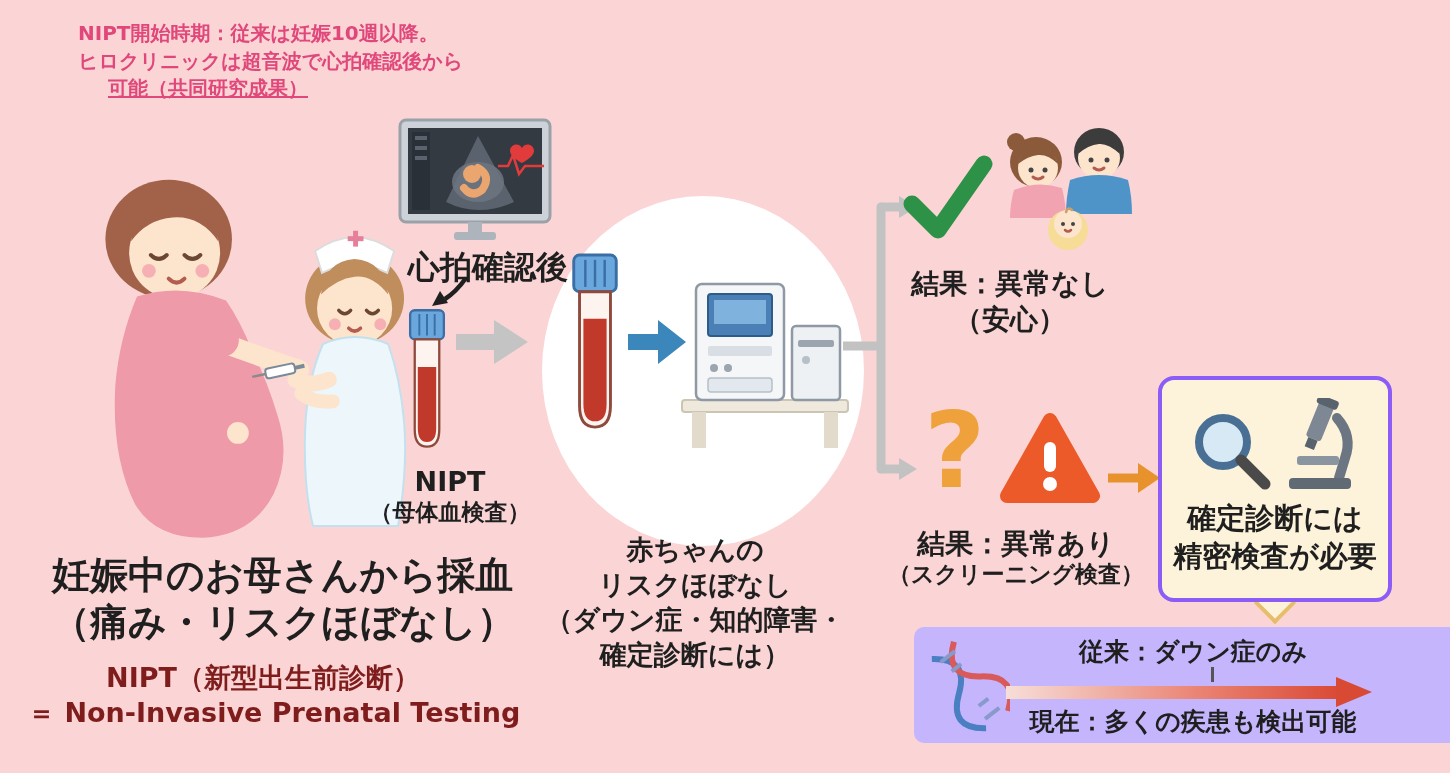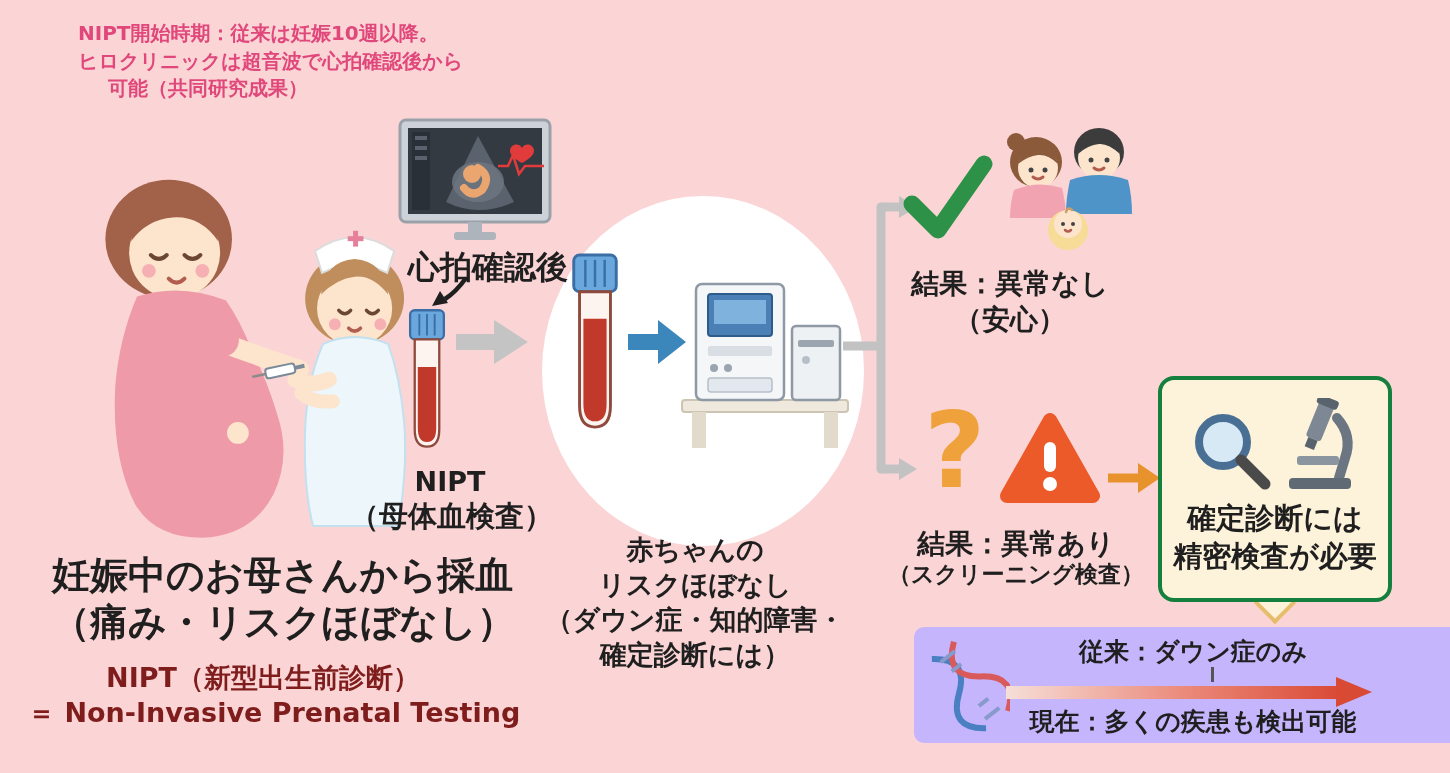--- a/index.html
+++ b/index.html
@@ -7,57 +7,57 @@
     position:relative; width:1450px; height:773px; overflow:hidden;
     background:#fbd5d5;
     font-family:"DejaVu Sans","Liberation Sans",sans-serif;
   }
   .abs{position:absolute;}
   .txt{font-weight:bold;color:#1f1f1f;}
   .center{text-align:center;}
   .nowrap{white-space:nowrap;}
 
   #header{left:78px;top:20px;font-size:20px;line-height:1.38;color:#e0477b;font-weight:800;}
-  #header .indent{padding-left:30px;}
+  #header .indent{padding-left:30px;text-decoration:underline;}
 
   #circle{left:542px;top:196px;width:322px;height:350px;border-radius:50%;background:#ffffff;}
 
   #people{left:52px;top:130px;width:356px;height:426px;}
   #monitor{left:398px;top:118px;width:160px;height:132px;}
   #hb-note{left:408px;top:246px;font-size:32px;}
   #dl-arrow{left:430px;top:276px;width:40px;height:32px;}
   #tube-s{left:404px;top:302px;width:46px;height:156px;}
   #arrow1{left:456px;top:320px;width:72px;height:44px;}
   #tube-b{left:566px;top:250px;width:58px;height:186px;}
   #arrow2{left:628px;top:320px;width:58px;height:44px;}
   #analyzer{left:680px;top:268px;width:170px;height:185px;}
 
   #tube-label{left:350px;top:466px;width:200px;}
   #tube-label .l1{font-size:27px;}
-  #tube-label .l2{font-size:29px;}
+  #tube-label .l2{font-size:23px;}
 
   #left-caption{left:52px;top:552px;width:430px;font-size:38px;line-height:1.24;}
   #pink-note{left:28px;top:660px;width:470px;font-size:27px;line-height:1.3;color:#7f1d1d;font-weight:800;}
   #center-caption{left:520px;top:532px;width:350px;font-size:27px;line-height:1.3;}
 
   #branch{left:840px;top:190px;width:80px;height:300px;}
   #check{left:900px;top:152px;width:94px;height:92px;}
   #family{left:996px;top:118px;width:146px;height:148px;}
   #res-normal{left:890px;top:266px;width:240px;font-size:28px;line-height:1.28;}
   #qmark{left:924px;top:398px;font-size:106px;line-height:1;color:#efa23b;font-weight:800;}
   #warn{left:1000px;top:410px;width:100px;height:96px;}
   #arrow3{left:1106px;top:458px;width:54px;height:40px;}
   #res-abnormal{left:878px;top:526px;width:276px;line-height:1.3;}
   #res-abnormal .l1{font-size:28px;}
   #res-abnormal .l2{font-size:23px;font-family:Liberation Mono, monospace;}
 
   #confirm-pointer{left:1260px;top:588px;width:26px;height:26px;background:#fdf3da;
     border-right:4px solid #e7bc6d;border-bottom:4px solid #e7bc6d;transform:rotate(45deg);z-index:1;}
   #confirm-box{left:1158px;top:376px;width:234px;height:226px;box-sizing:border-box;z-index:2;
-    background:#fdf3da;border:4px solid #15803d;border-radius:16px;
+    background:#fdf3da;border:4px solid #8b5cf6;border-radius:16px;
     display:flex;flex-direction:column;align-items:center;padding-top:16px;}
   #confirm-box .icons{display:flex;align-items:flex-end;gap:4px;height:96px;}
   #confirm-box .label{font-size:29px;line-height:1.3;margin-top:8px;}
 
   #coverage-box{left:914px;top:627px;width:552px;height:116px;background:#c4b5fd;border-radius:10px;z-index:2;}
   #dna-icon{left:16px;top:10px;width:80px;height:96px;}
   #cov-past{left:96px;top:8px;width:366px;font-size:25px;}
   #cov-tick{left:297px;top:40px;width:3px;height:15px;background:#555;}
   #cov-arrow{left:92px;top:50px;width:366px;height:30px;}
   #cov-present{left:96px;top:78px;width:366px;font-size:25px;}

